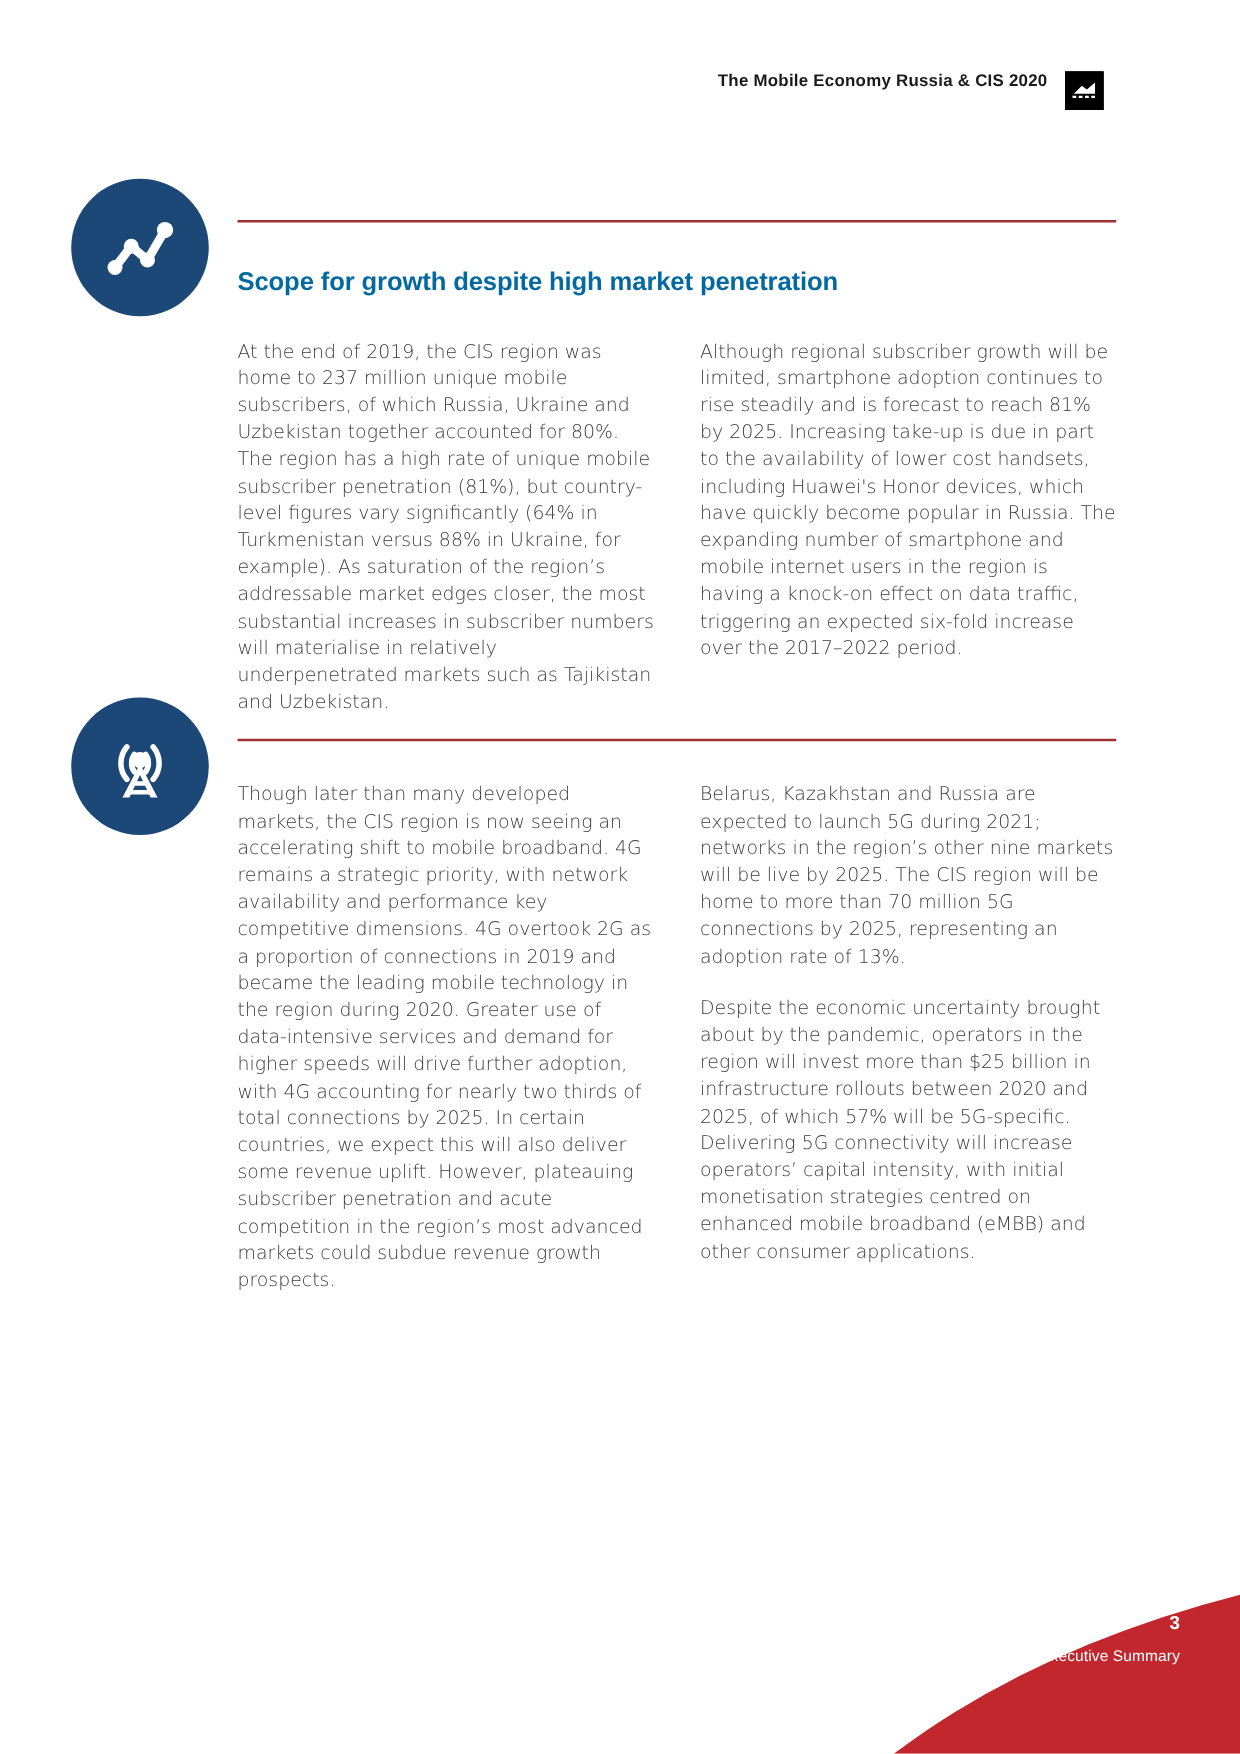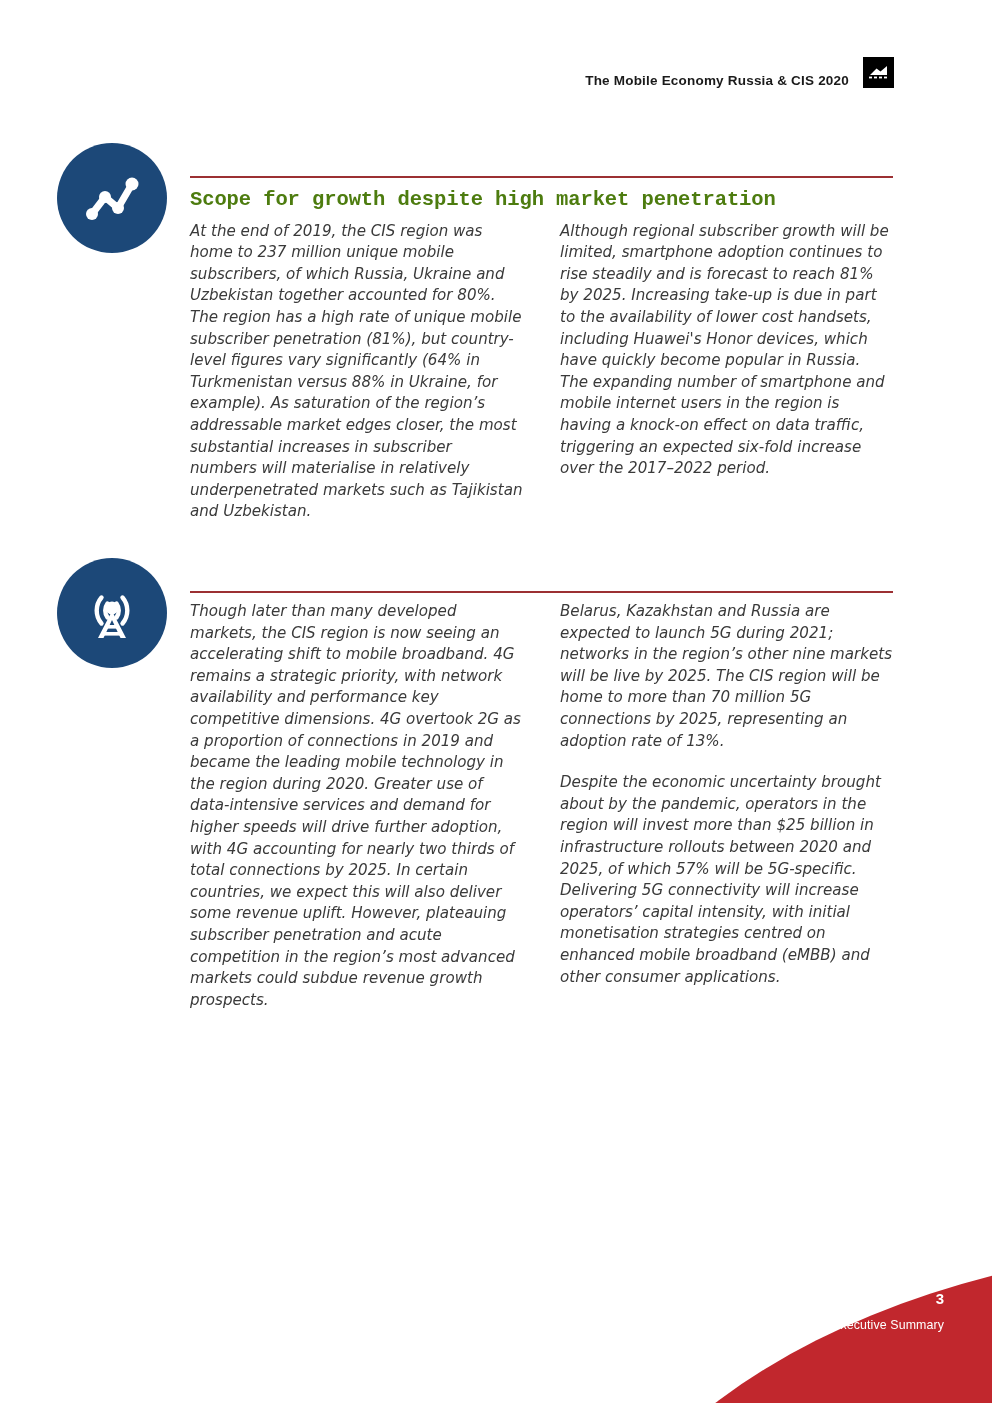--- a/index.html
+++ b/index.html
@@ -16,23 +16,23 @@
     height: 1403px;
     background: #ffffff;
     overflow: hidden;
     box-sizing: border-box;
   }
 
   
   .page-header {
     position: absolute;
     top: 57px;
-    right: 98px;
+    right: 109px;
     display: flex;
-    align-items: flex-end;
+    align-items: flex-start;
     gap: 14px;
   }
   .header-title {
     font-size: 13.5px;
     font-weight: bold;
     color: #1a1a1a;
     letter-spacing: 0.2px;
     white-space: nowrap;
   }
   .gsma-logo {
@@ -72,35 +72,34 @@
     top: 0;
     width: 703px;
   }
   .section-rule {
     width: 703px;
     height: 2px;
     background: #9c3033;
     margin: 33px 0 0 0;
   }
   .section-heading {
-    margin: 10px 0 0 0;
+    margin: 36px 0 0 0;
     font-size: 20.5px;
     font-weight: bold;
-    color: #4d7c0f;
-    font-family: Liberation Mono, monospace;
+    color: #0369a1;
+    font-family: Liberation Sans, sans-serif;
     font-stretch: condensed;
     letter-spacing: -0.1px;
     line-height: 1.2;
   }
 
   .columns {
     display: flex;
     gap: 37px;
-    margin-top: 8px;
-    font-style: italic;
+    margin-top: 32px;
   }
   .column {
     width: 333px;
     flex: 0 0 333px;
   }
   .column p {
     margin: 0 0 20px 0;
     font-size: 15.1px;
     line-height: 21.6px;
     color: #3a3a3a;

